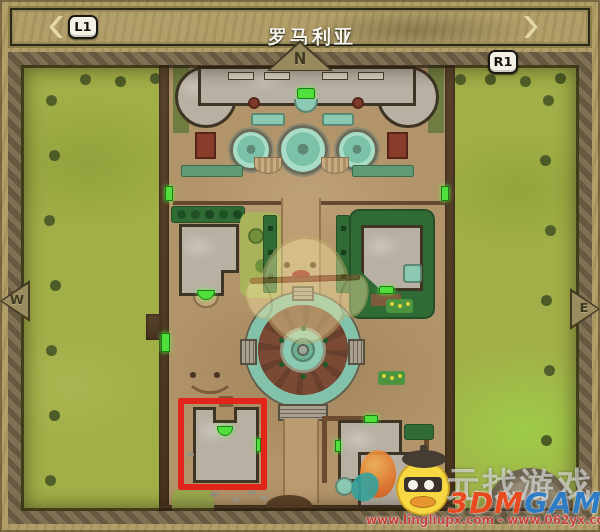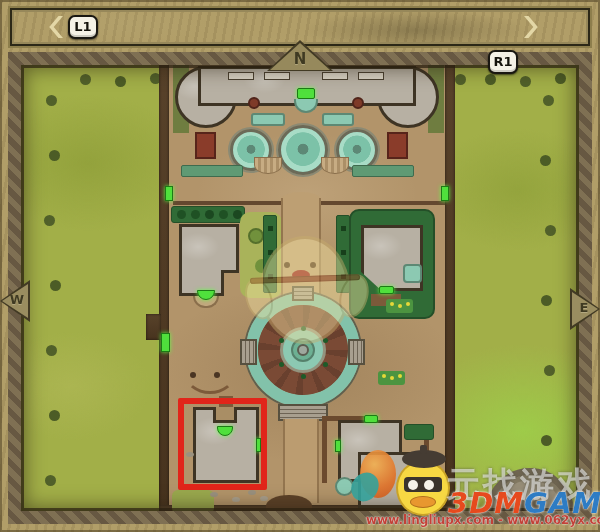--- a/index.html
+++ b/index.html
@@ -198,20 +198,21 @@
   <div class="abs" style="left:2px;top:284px;width:26px;height:34px;background:#9a8d60;clip-path:polygon(0 50%,100% 0,100% 100%);z-index:9;"></div>
   <div class="abs compass-letter" style="left:7px;top:292px;width:20px;text-align:center;font-size:13px;z-index:10;">W</div>
 
   <div class="abs tri" style="left:570px;top:288px;width:30px;height:42px;background:#423a24;clip-path:polygon(100% 50%,0 0,0 100%);z-index:9;"></div>
   <div class="abs" style="left:572px;top:292px;width:26px;height:34px;background:#9a8d60;clip-path:polygon(100% 50%,0 0,0 100%);z-index:9;"></div>
   <div class="abs compass-letter" style="left:574px;top:300px;width:20px;text-align:center;font-size:13px;z-index:10;">E</div>
 
   <div class="abs header">
     <span class="abs chev l" style="left:36px;top:6px;"></span>
     <span class="abs bumper" style="left:56px;top:5px;">L1</span>
+    <span class="abs title">罗马利亚</span>
     <span class="abs bumper" style="left:476px;top:5px;margin-top:35px;">R1</span>
     <span class="abs chev r" style="left:512px;top:6px;"></span>
   </div>
 
   <div class="abs wm" style="left:250px;top:222px;width:112px;height:126px;opacity:.45;z-index:30;">
     <div class="abs" style="left:10px;top:14px;width:90px;height:108px;background:#f2e2a2;border:3px solid rgba(175,145,80,.65);border-radius:50%;"></div>
     <div class="abs" style="left:-4px;top:56px;width:26px;height:42px;background:#f2e2a2;border:2px solid rgba(175,145,80,.6);border-radius:50%;transform:rotate(-18deg);"></div>
     <div class="abs" style="left:90px;top:52px;width:28px;height:44px;background:#f2e2a2;border:2px solid rgba(175,145,80,.6);border-radius:50%;transform:rotate(16deg);"></div>
     <div class="abs" style="left:34px;top:40px;width:6px;height:6px;border-radius:50%;background:#6b5a30;box-shadow:26px 0 #6b5a30;"></div>
     <div class="abs" style="left:42px;top:48px;width:18px;height:10px;border-radius:50%;background:#c0392b;"></div>

